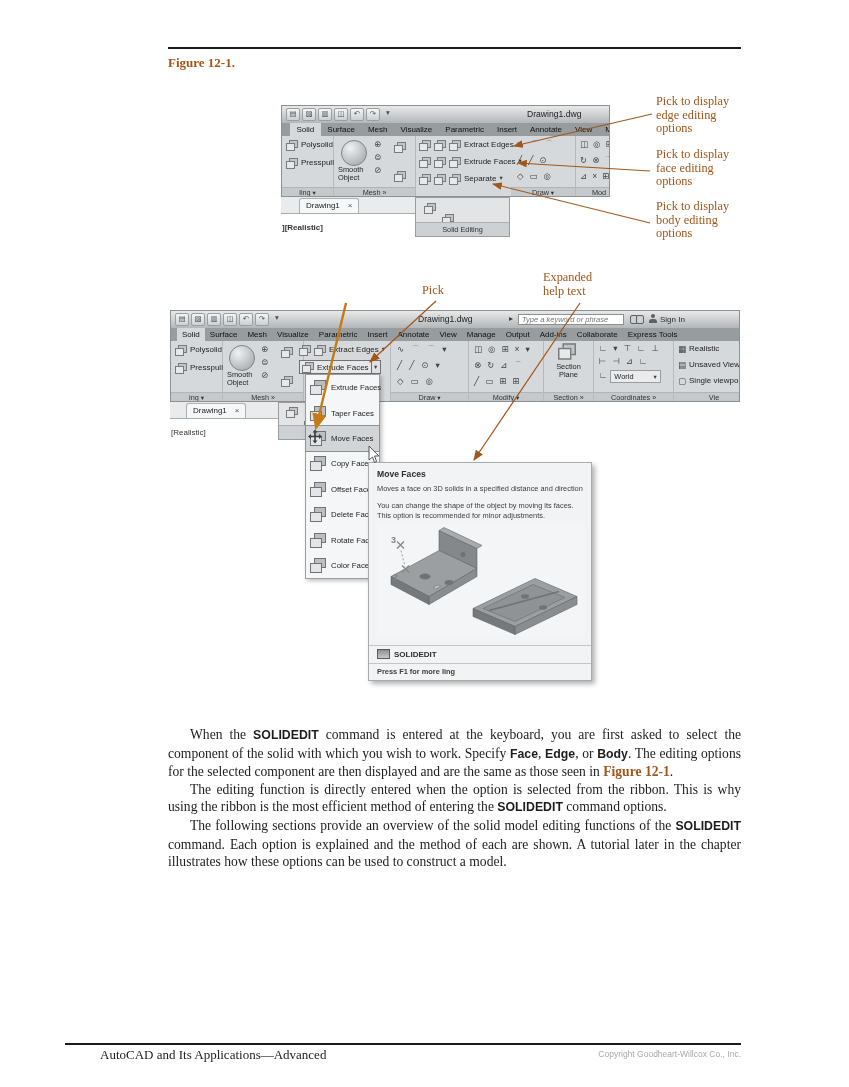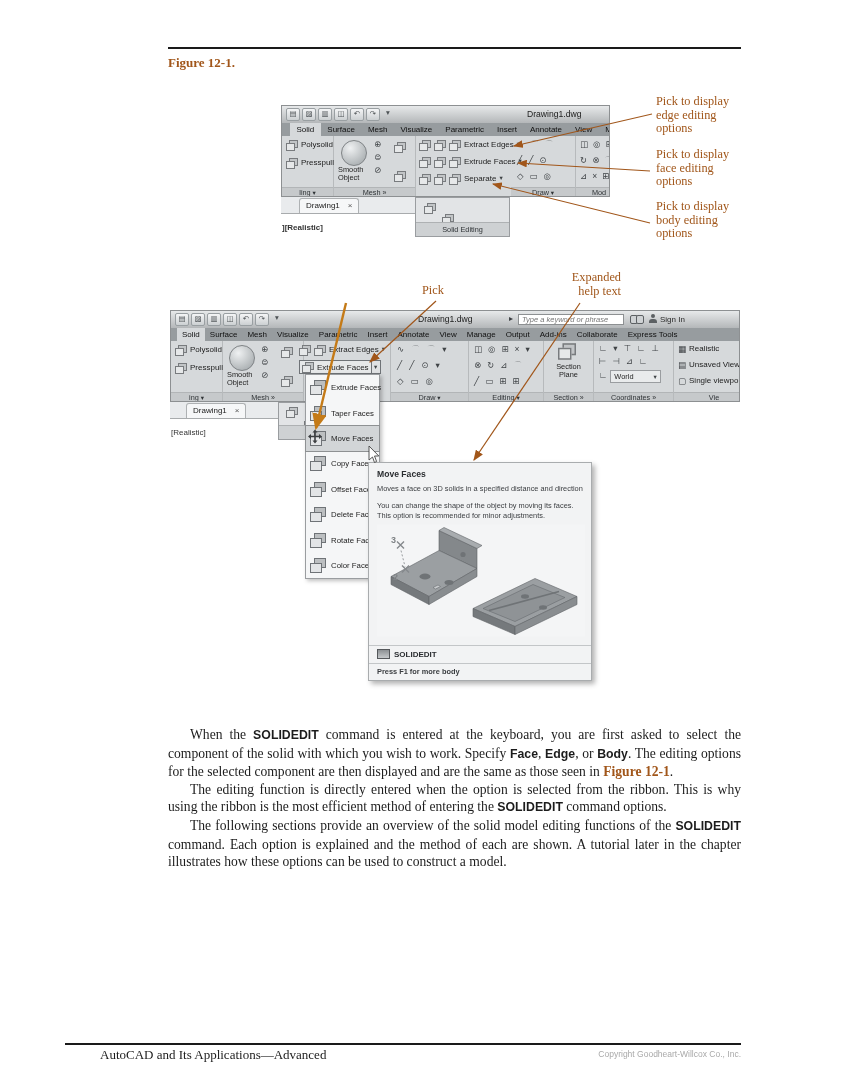--- a/index.html
+++ b/index.html
@@ -100,21 +100,21 @@
   <div class="callout" style="left:656px;top:95px;">Pick to display
 edge editing
 options</div>
   <div class="callout" style="left:656px;top:148px;">Pick to display
 face editing
 options</div>
   <div class="callout" style="left:656px;top:200px;">Pick to display
 body editing
 options</div>
   <div class="callout" style="left:422px;top:284px;">Pick</div>
-  <div class="callout" style="left:543px;top:271px;width:78px;text-align:right;">Expanded
+  <div class="callout" style="left:543px;top:271px;width:78px;text-align:left;">Expanded
 help text</div>
 
   <div class="win" style="left:281px;top:105px;width:329px;height:131px;">
     <div class="chrome" style="height:92px;">
       <div class="titlebar">
         <div class="qat">
           <span class="qi">▤</span>
           <span class="qi">▨</span>
           <span class="qi">▥</span>
           <span class="qi">◫</span>
@@ -343,21 +343,21 @@
             <span class="gi">↻</span>
             <span class="gi">⊿</span>
             <span class="gi">⌒</span>
           </div>
           <div class="rbtn-row" style="left:5px;top:35px;gap:6px;">
             <span class="gi">╱</span>
             <span class="gi">▭</span>
             <span class="gi">⊞</span>
             <span class="gi">⊞</span>
           </div>
-          <div class="plabel has-caret">Editing</div>
+          <div class="plabel has-caret">Modify</div>
         </div>
         <div class="panel" style="left:373px;width:50px;">
           <div class="abs cube" style="left:17px;top:5px;transform:scale(1.5);"></div>
           <div class="abs" style="left:0;right:0;top:22px;font-size:7.4px;line-height:8px;text-align:center;white-space:pre-line;">Section
 Plane</div>
           <div class="plabel has-chev">Section</div>
         </div>
         <div class="panel" style="left:423px;width:80px;">
           <div class="rbtn-row" style="left:5px;top:2px;gap:6px;">
             <span class="gi">∟</span>
@@ -477,21 +477,21 @@
       <line x1="24" y1="26" x2="28" y2="42" stroke="#9a9ea1" stroke-width="1" stroke-dasharray="2,2"></line>
       <path d="M25,41 l7,7 M32,41 l-7,7" stroke="#85898c" stroke-width="1.4"></path>
       <text x="16" y="55" font-size="9" font-weight="bold" fill="#7f8386" font-family="Liberation Sans, sans-serif">2</text>
     </svg>
     <div class="tt-sep" style="top:182px;"></div>
     <div class="tt-cmdrow">
       <span class="cmd-ic"></span>
       <span>SOLIDEDIT</span>
     </div>
     <div class="tt-sep" style="top:200px;"></div>
-    <div class="tt-f1">Press F1 for more body</div>
+    <div class="tt-f1">Press F1 for more ling</div>
   </div>
 
   <svg class="overlay" width="849" height="1087">
     <defs>
       <marker id="ah" markerWidth="9" markerHeight="7" refX="8" refY="3.5" orient="auto">
           <path d="M0,0 L9,3.5 L0,7 z" fill="#a1561a"></path>
         </marker>
       <marker id="ah2" markerWidth="7" markerHeight="6" refX="6" refY="3" orient="auto">
           <path d="M0,0 L7,3 L0,6 z" fill="#c47a17"></path>
         </marker>

